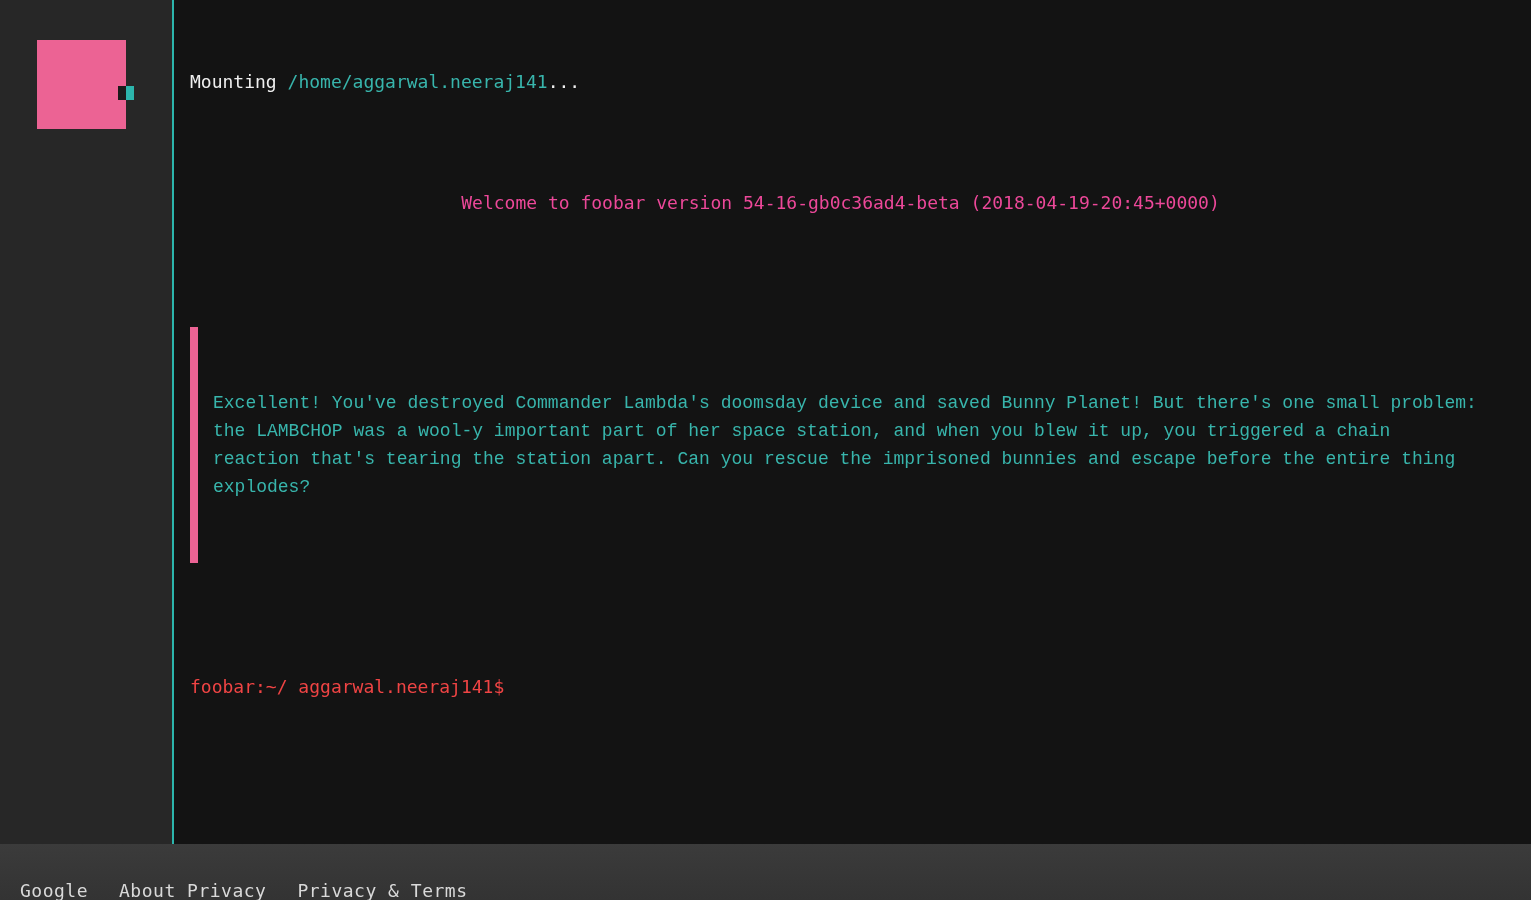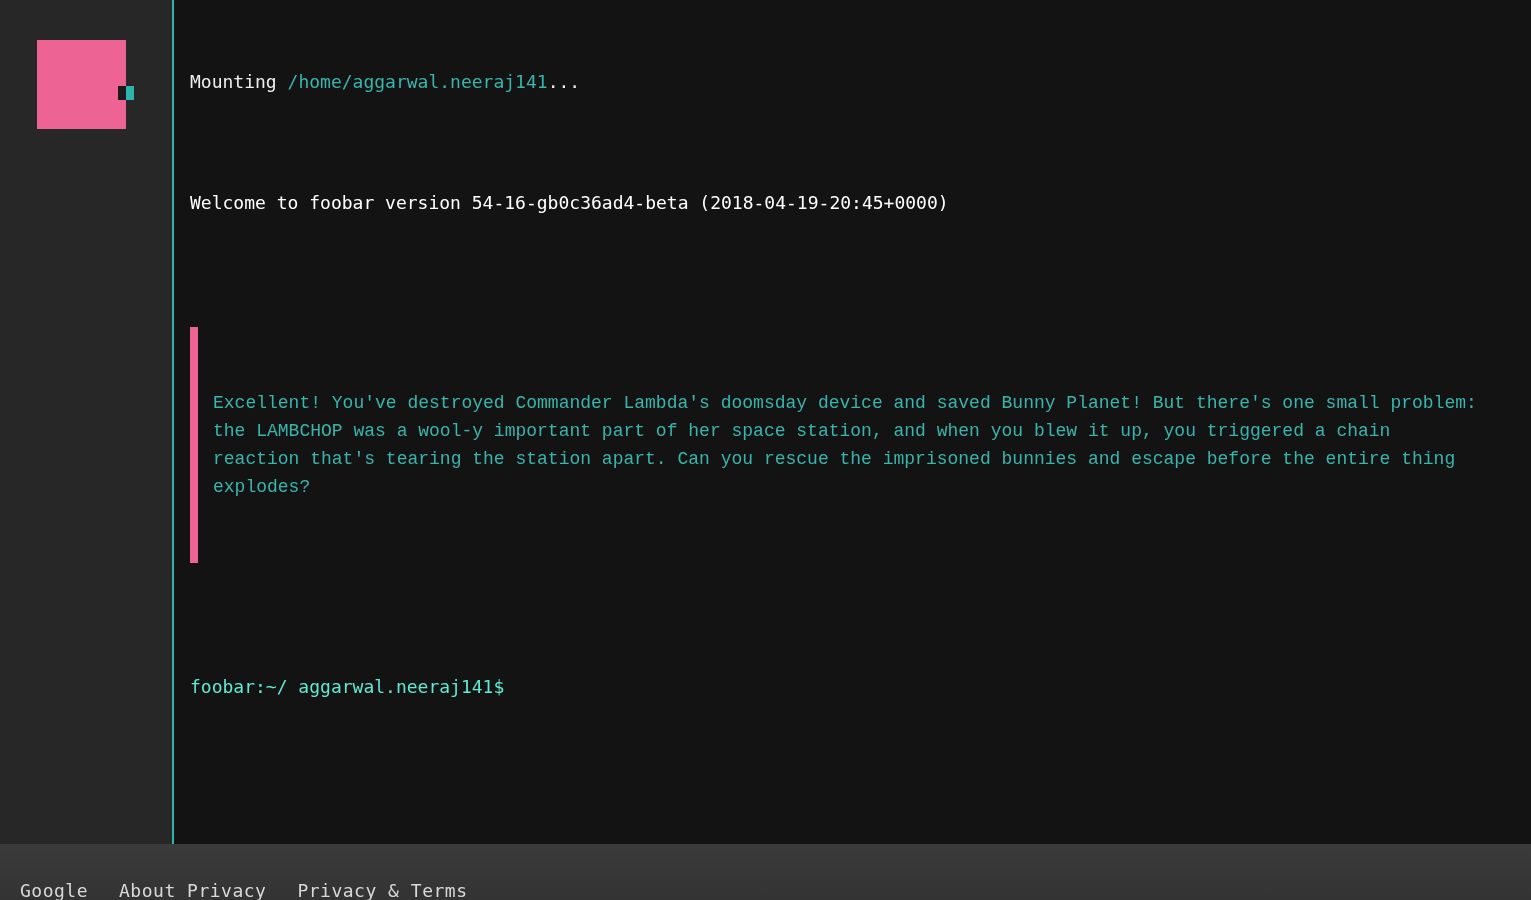--- a/index.html
+++ b/index.html
@@ -30,22 +30,22 @@
     flex: 1 1 auto;
     background: #131313;
     padding: 12px 40px 0 16px;
     font-size: 18px;
     line-height: 28px;
     white-space: pre;
   }
   .line { line-height: 28px; }
   .white { color: #efefef; }
   .teal  { color: #38b5ac; }
-  .amber { color: #ffffff; }
-  .orange{ color: #5eead4; }
+  .amber { color: #ec4899; text-align: center; }
+  .orange{ color: #ef4444; }
   .welcome { margin-top: 9px; }
   .quote {
     margin-top: 26px;
     border-left: 8px solid #ec6394;
     padding: 6px 0 6px 15px;
     display: block;
     font-family: Liberation Mono, monospace;
   }
   .quote-text { white-space: pre; display: block; line-height: 28px; }
   .prompt { margin-top: 26px; cursor: text; }

